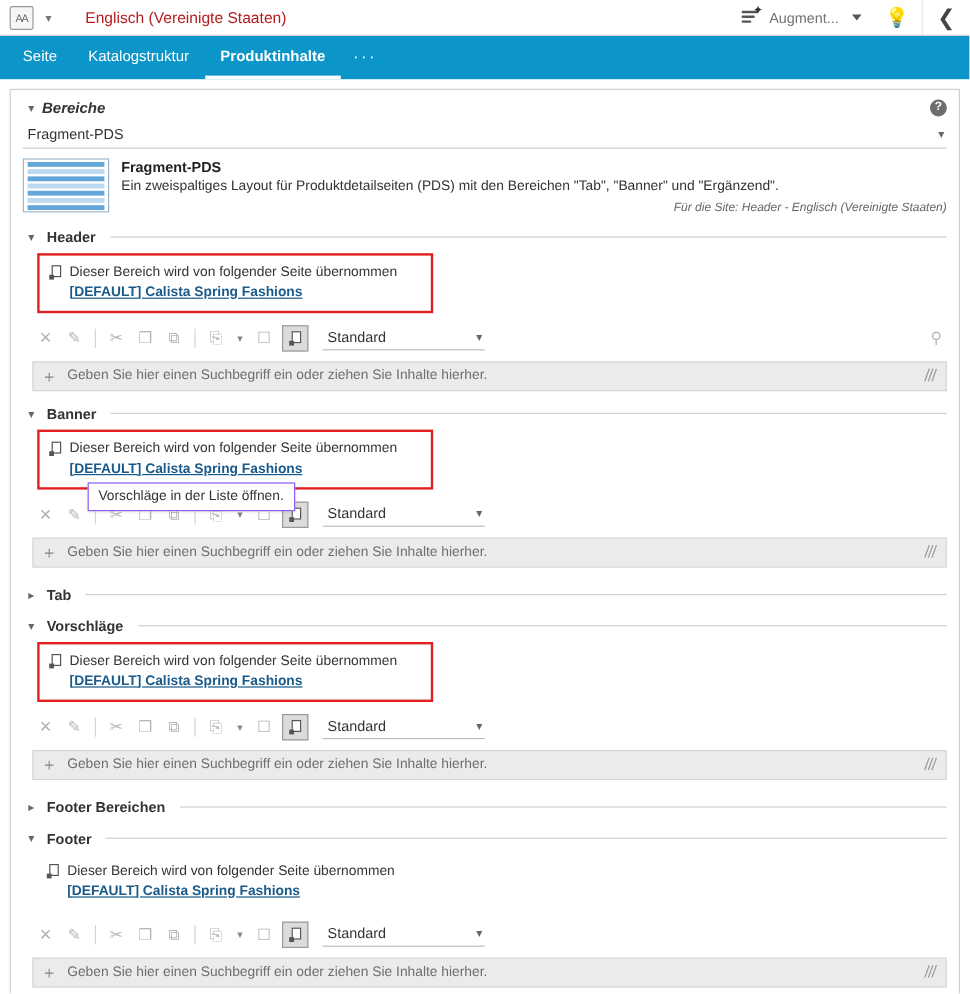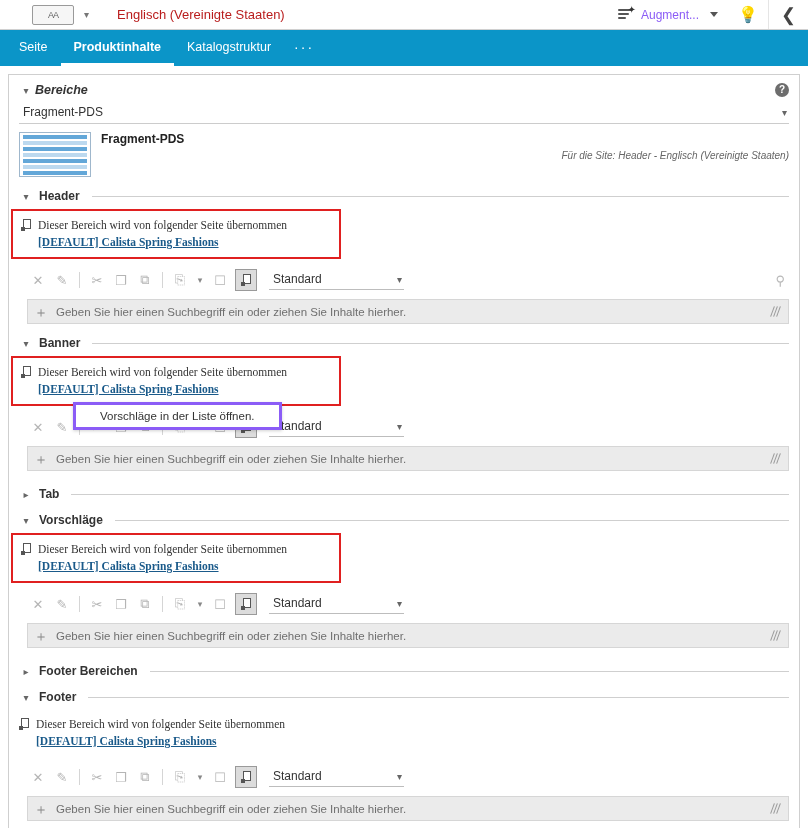--- a/index.html
+++ b/index.html
@@ -22,29 +22,28 @@
     align-items: center;
     position: relative;
   }
   .topbar-left {
     display: flex;
     align-items: center;
     gap: 6px;
     padding-left: 8px;
   }
   .lang-icon {
-    width: 42px; height: 20px;
+    width: 20px; height: 20px;
     border: 1px solid #9a9a9a;
     border-radius: 2px;
     display: flex; align-items: center; justify-content: center;
     font-size: 9px;
     color: #666;
     background: #f6f6f6;
     letter-spacing: -1px;
-    margin-left: 24px;
   }
   .chev-small {
     color: #777;
     font-size: 10px;
     padding: 0 4px;
   }
   .topbar-title {
     font-size: 13px;
     color: #b91c1c;
     padding-left: 18px;
@@ -83,21 +82,21 @@
   .aug-lines span:nth-child(1) { width: 14px; }
   .aug-lines span:nth-child(2) { width: 11px; }
   .aug-lines span:nth-child(3) { width: 8px; }
   .aug-star {
     position: absolute;
     right: -2px; top: -2px;
     font-size: 10px;
     color: #333;
     line-height: 1;
   }
-  .augment-label { font-size: 12px; color: #8b5cf6; }
+  .augment-label { font-size: 12px; color: #737373; }
   .caret-down {
     width: 0; height: 0;
     border-left: 4px solid transparent;
     border-right: 4px solid transparent;
     border-top: 5px solid #555;
     margin-left: 4px;
   }
   .bulb-box, .back-box {
     width: 40px; height: 100%;
     display: flex; align-items: center; justify-content: center;
@@ -235,26 +234,25 @@
     white-space: nowrap;
   }
   .area-rule {
     flex: 1;
     height: 1px;
     background: #cfcfcf;
     margin-left: 6px;
   }
 
   .inherit-box {
-    margin: 6px 10px 0 2px;
+    margin: 6px 10px 0 22px;
     padding: 8px 10px 9px 8px;
     font-size: 11.5px;
     color: #333;
     position: relative;
-    font-family: Liberation Serif, serif;
   }
   .inherit-box.highlight {
     border: 2px solid #e02020;
     width: 330px;
   }
   .inherit-line1 {
     display: flex;
     align-items: center;
     gap: 6px;
   }
@@ -367,24 +365,24 @@
     transform: rotate(20deg);
   }
   .droprow .grip span:nth-child(1) { left: 2px; }
   .droprow .grip span:nth-child(2) { left: 5px; }
   .droprow .grip span:nth-child(3) { left: 8px; }
 
   
   .tooltip {
     position: absolute;
     background: #ffffff;
-    border: 3px solid #8b5cf6;
+    border: 1px solid #8b5cf6;
     color: #333;
     font-size: 11.5px;
-    padding: 5px 24px;
+    padding: 5px 8px;
     box-shadow: 0 1px 3px rgba(0,0,0,.18);
     white-space: nowrap;
     z-index: 20;
   }
 </style>
 </head>
 <body>
 
 <div class="topbar">
   <div class="topbar-left">
@@ -411,25 +409,25 @@
     <div class="back-box">
       <span>❮</span>
     </div>
   </div>
 </div>
 
 <div class="tabbar">
   <div class="tab">
       <span>Seite</span>
     </div>
+  <div class="tab">
+      <span>Katalogstruktur</span>
+    </div>
   <div class="tab active">
       <span>Produktinhalte</span>
-    </div>
-  <div class="tab">
-      <span>Katalogstruktur</span>
     </div>
   <div class="tab dots">
       <span>···</span>
     </div>
 </div>
 
 <div class="panel">
 
   <div class="section-head">
     <div class="twisty">▾</div>
@@ -447,20 +445,21 @@
       <div class="bar"></div>
         <div class="bar lite"></div>
         <div class="bar"></div>
       <div class="bar lite"></div>
         <div class="bar"></div>
         <div class="bar lite"></div>
       <div class="bar"></div>
     </div>
     <div class="fragment-info">
       <div class="fragment-name">Fragment-PDS</div>
+      <div class="fragment-desc">Ein zweispaltiges Layout für Produktdetailseiten (PDS) mit den Bereichen "Tab", "Banner" und "Ergänzend".</div>
       <div class="fragment-site">Für die Site: Header - Englisch (Vereinigte Staaten)</div>
     </div>
   </div>
 
   <div class="area-head">
     <div class="twisty">▾</div>
     <div class="area-label">Header</div>
     <div class="area-rule"></div>
   </div>
 

